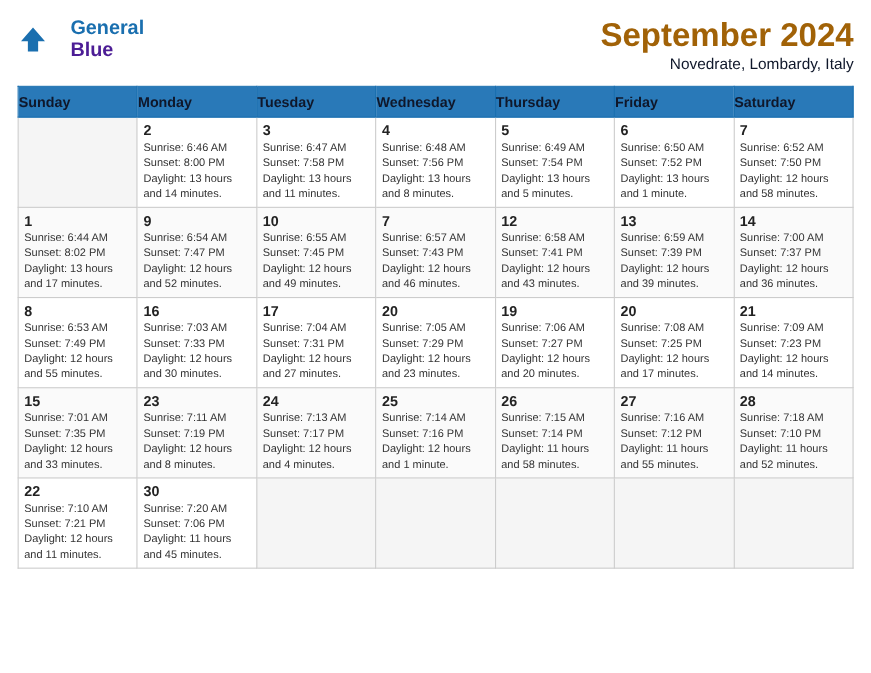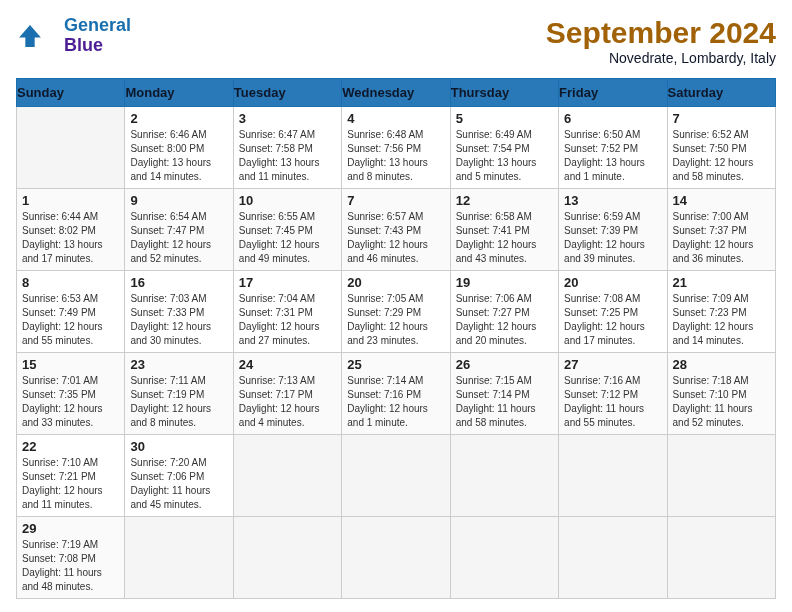--- a/index.html
+++ b/index.html
@@ -249,26 +249,14 @@
         <td>
           <span class="day-num">30</span>
           <div class="day-info">Sunrise: 7:20 AM<br>Sunset: 7:06 PM<br>Daylight: 11 hours and 45 minutes.</div>
         </td>
         <td class="empty"></td>
         <td class="empty"></td>
         <td class="empty"></td>
         <td class="empty"></td>
         <td class="empty"></td>
       </tr>
-      <tr>
-        <td>
-          <span class="day-num">29</span>
-          <div class="day-info">Sunrise: 7:19 AM<br>Sunset: 7:08 PM<br>Daylight: 11 hours and 48 minutes.</div>
-        </td>
-        <td class="empty"></td>
-        <td class="empty"></td>
-        <td class="empty"></td>
-        <td class="empty"></td>
-        <td class="empty"></td>
-        <td class="empty"></td>
-      </tr>
     </tbody>
 </table>
 
 </body></html>

